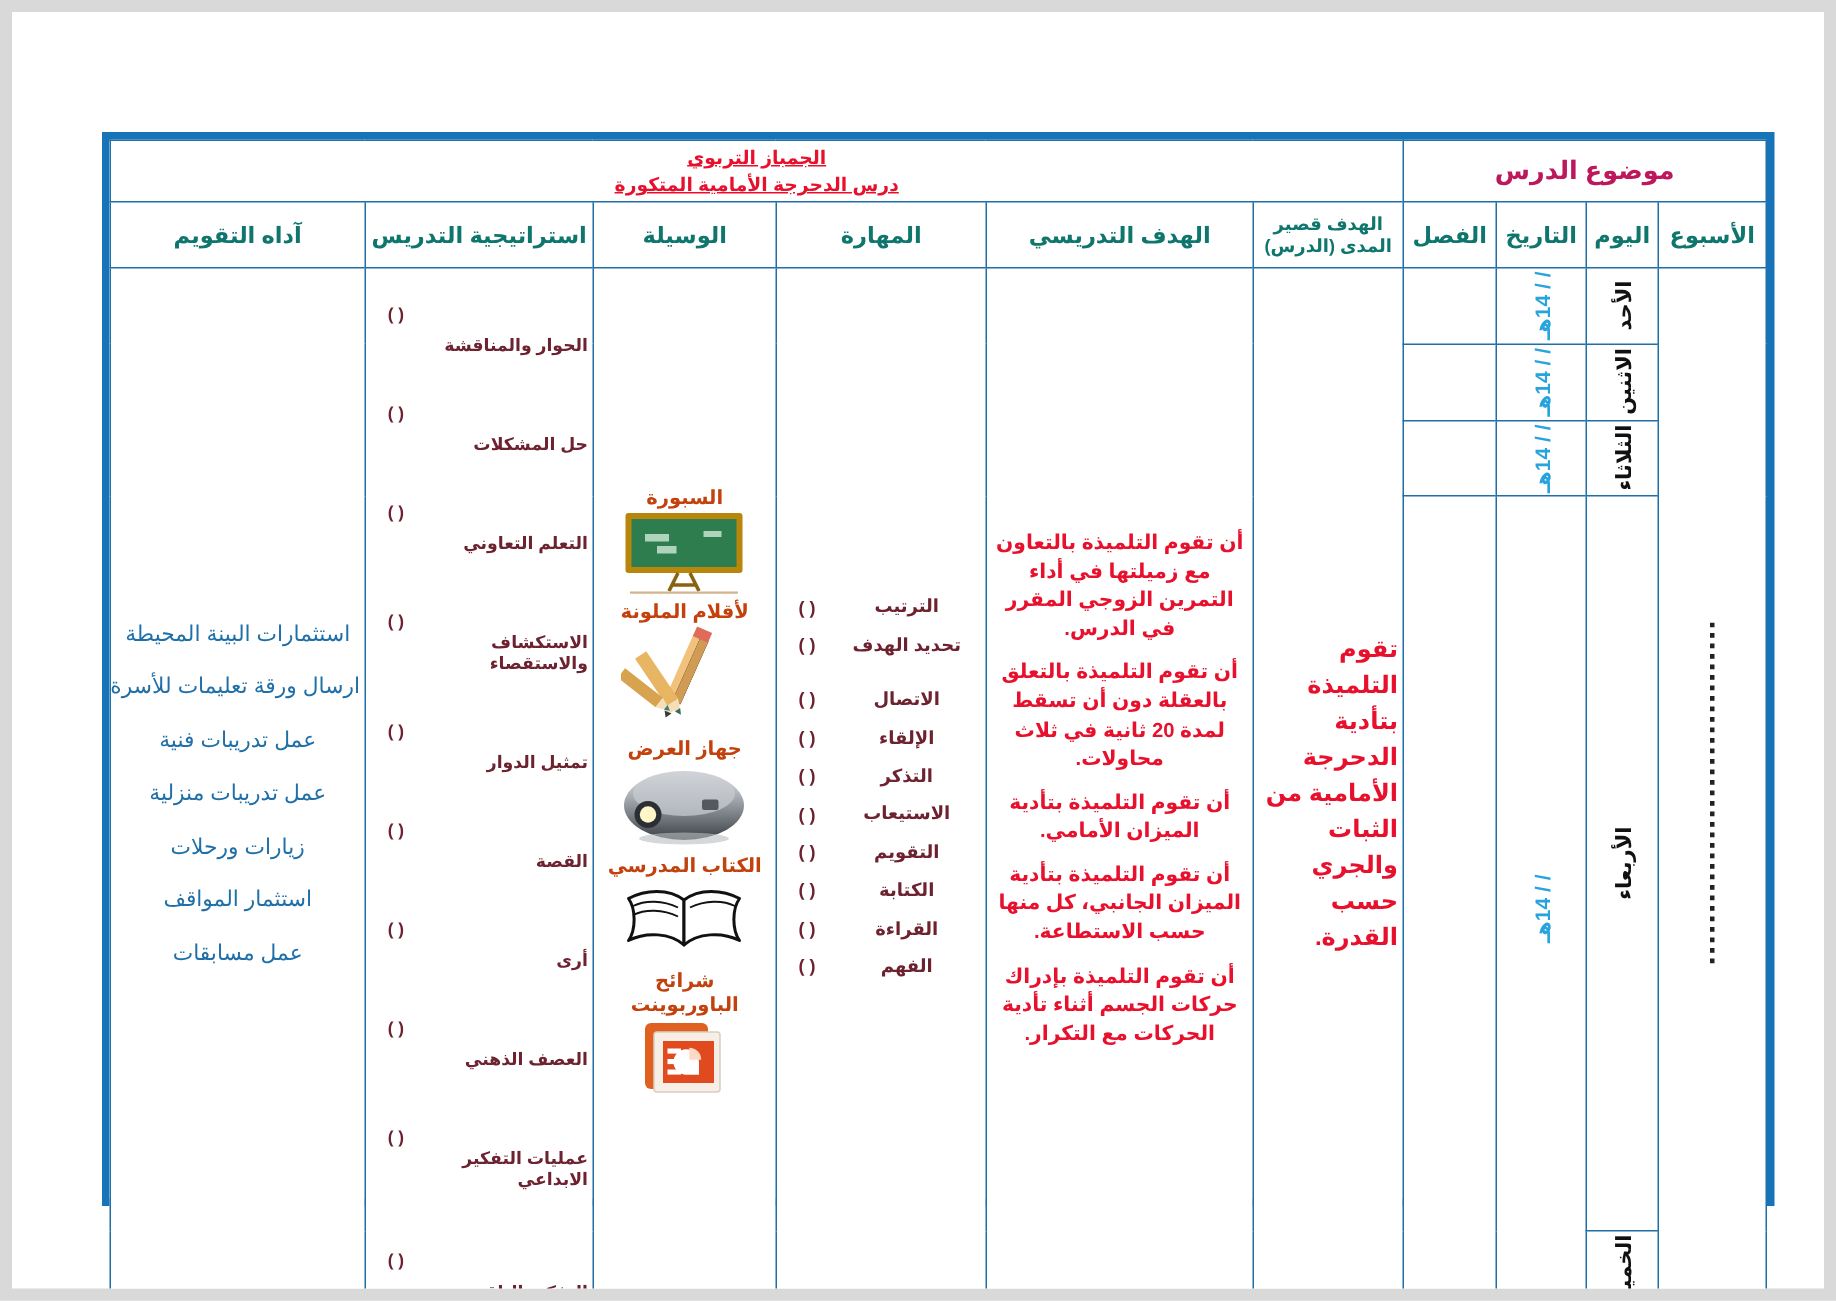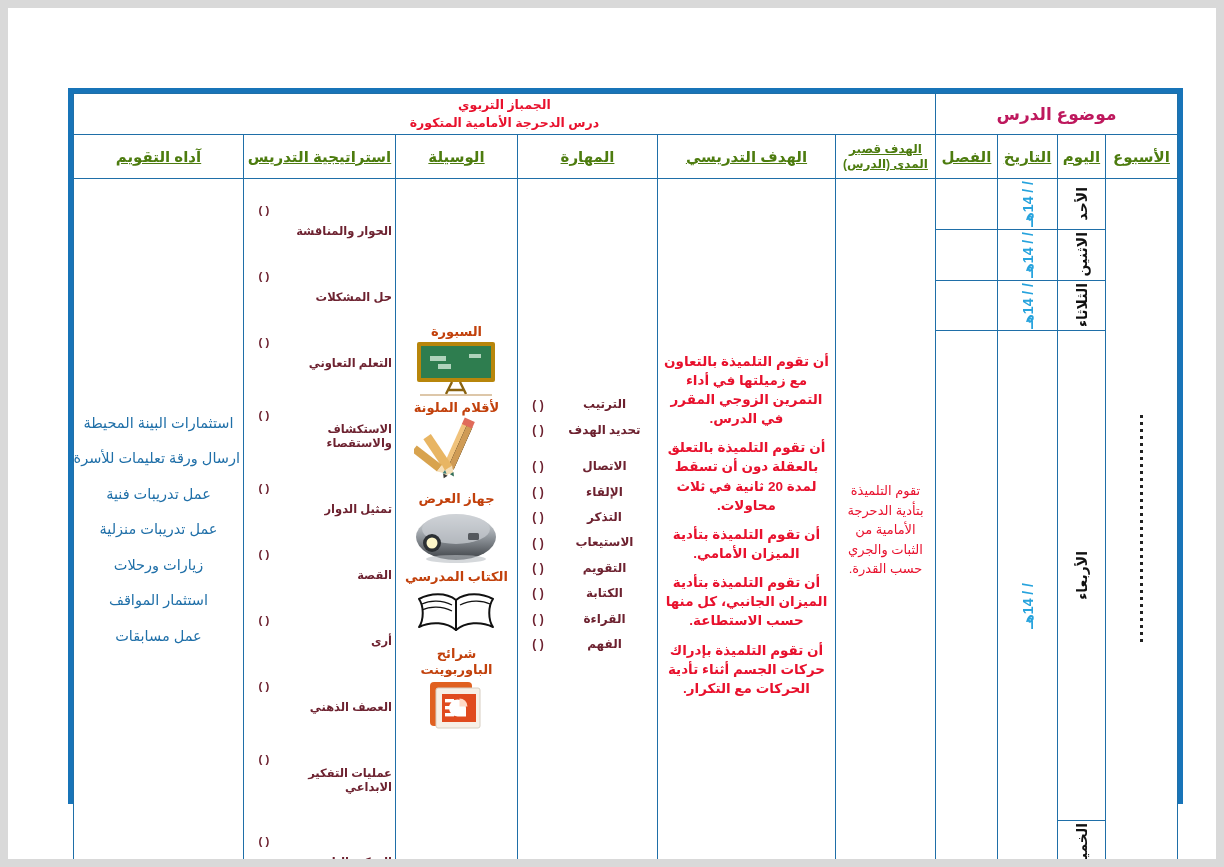--- a/index.html
+++ b/index.html
@@ -48,34 +48,34 @@
   .c-eval    { width: 170px; }
 
   
   .title-cell {
     text-align: center;
     color: #e8112d;
     font-weight: bold;
     font-size: 12.5px;
     line-height: 1.45;
     padding: 6px 4px;
+    text-decoration: underline;
   }
   .subject-cell {
     text-align: center;
     color: #be185d;
     font-weight: bold;
     font-size: 17px;
   }
   .hdr {
     text-align: center;
-    color: #4d7c0f;
+    color: #0f766e;
     font-weight: bold;
     font-size: 15px;
     height: 44px;
-    text-decoration: underline;
   }
   .hdr.small { font-size: 12px; line-height: 1.25; }
 
   
   .eval-list {
     color: #1f6fa8;
     font-weight: normal;
     font-size: 14.5px;
     line-height: 2.45;
     text-align: center;
@@ -110,23 +110,22 @@
   .media-art { display: block; margin: 0 auto 4px; }
 
   .objective-list {
     color: #e8112d; font-weight: bold;
     font-size: 13.5px; line-height: 1.42;
     text-align: center;
   }
   .objective-list p { margin: 0 0 10px; text-align: center; }
 
   .goal-text {
-    color: #e8112d; font-weight: normal;
-    font-size: 13px; line-height: 1.5;
-    text-align: center;
+    color: #e8112d; font-weight: bold;
+    font-size: 16px; line-height: 1.5;
   }
 
   .vert {
     writing-mode: vertical-rl;
     transform: rotate(180deg);
     white-space: nowrap;
     margin: 0 auto;
   }
   .day-txt { font-size: 14px; font-weight: bold; color: #111111; }
   .date-txt { font-size: 14px; font-weight: bold; color: #27a3dd; letter-spacing: 1px; }

